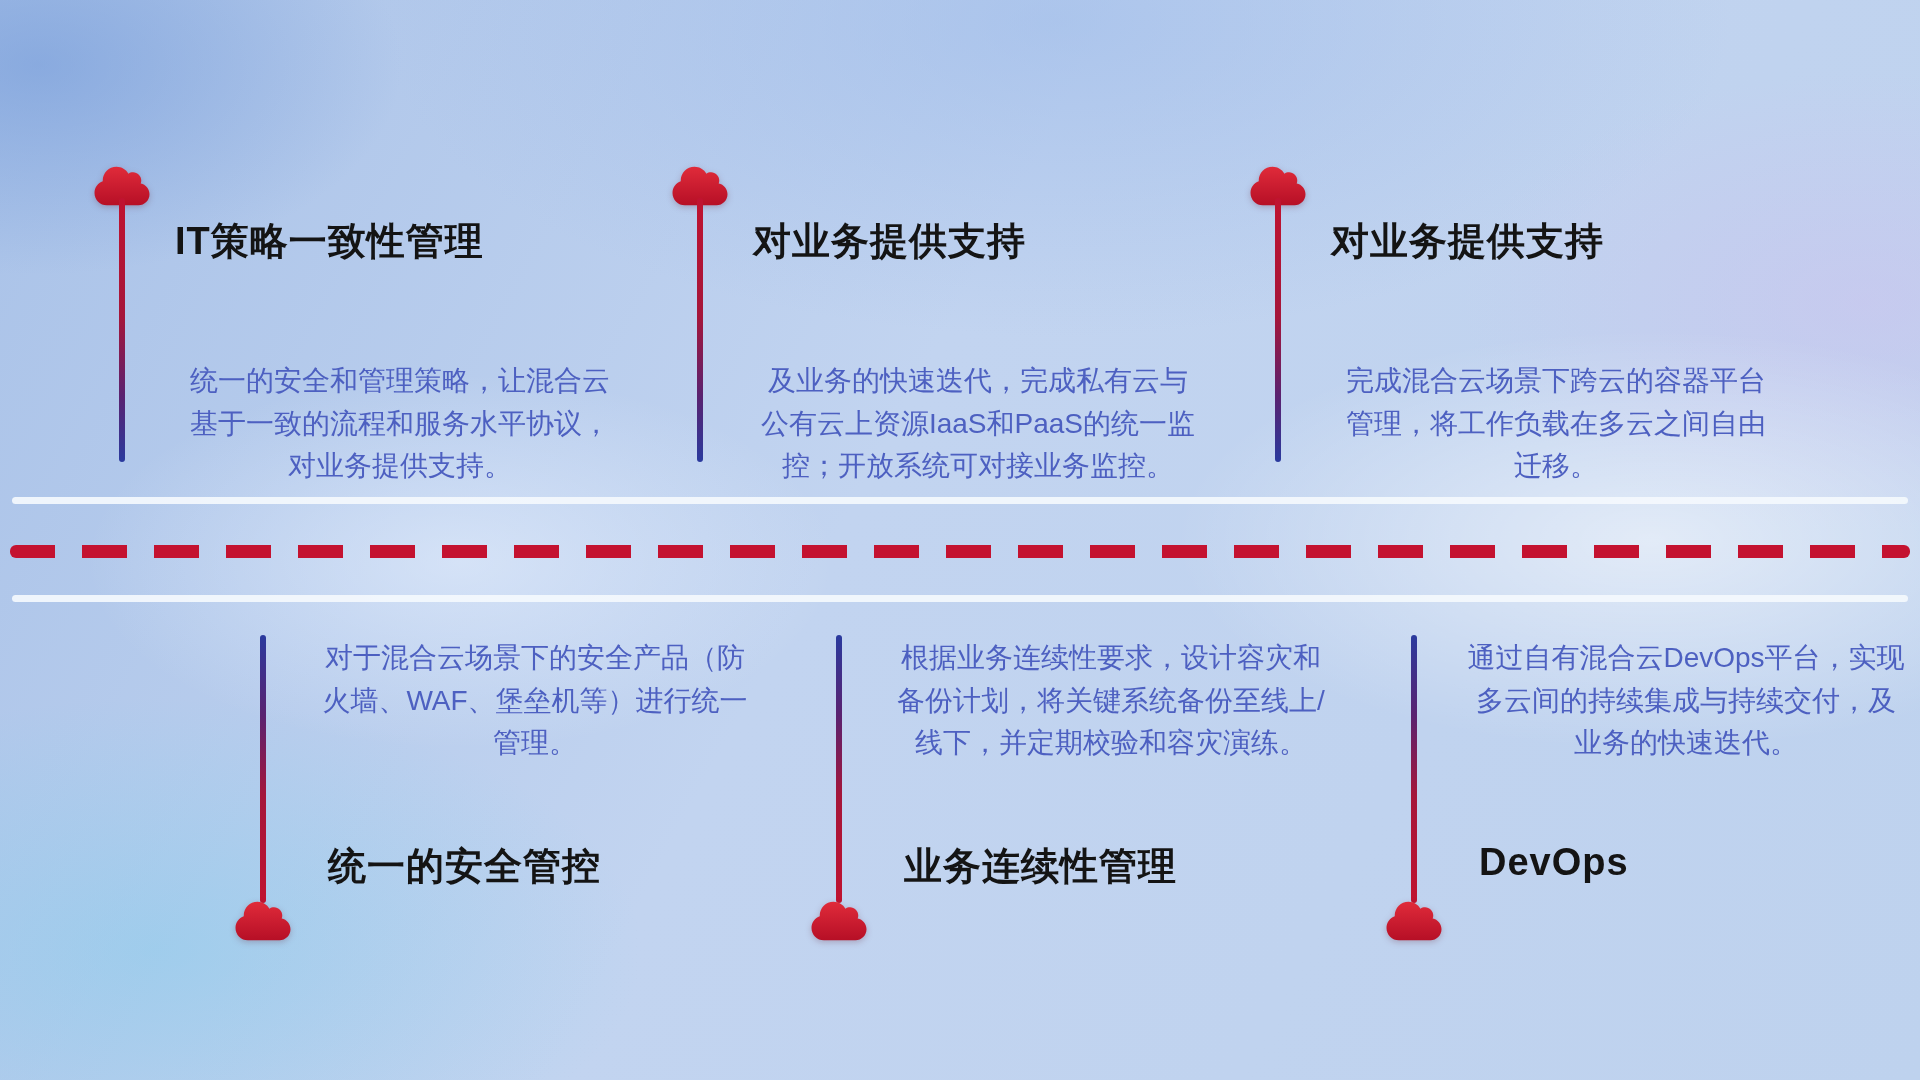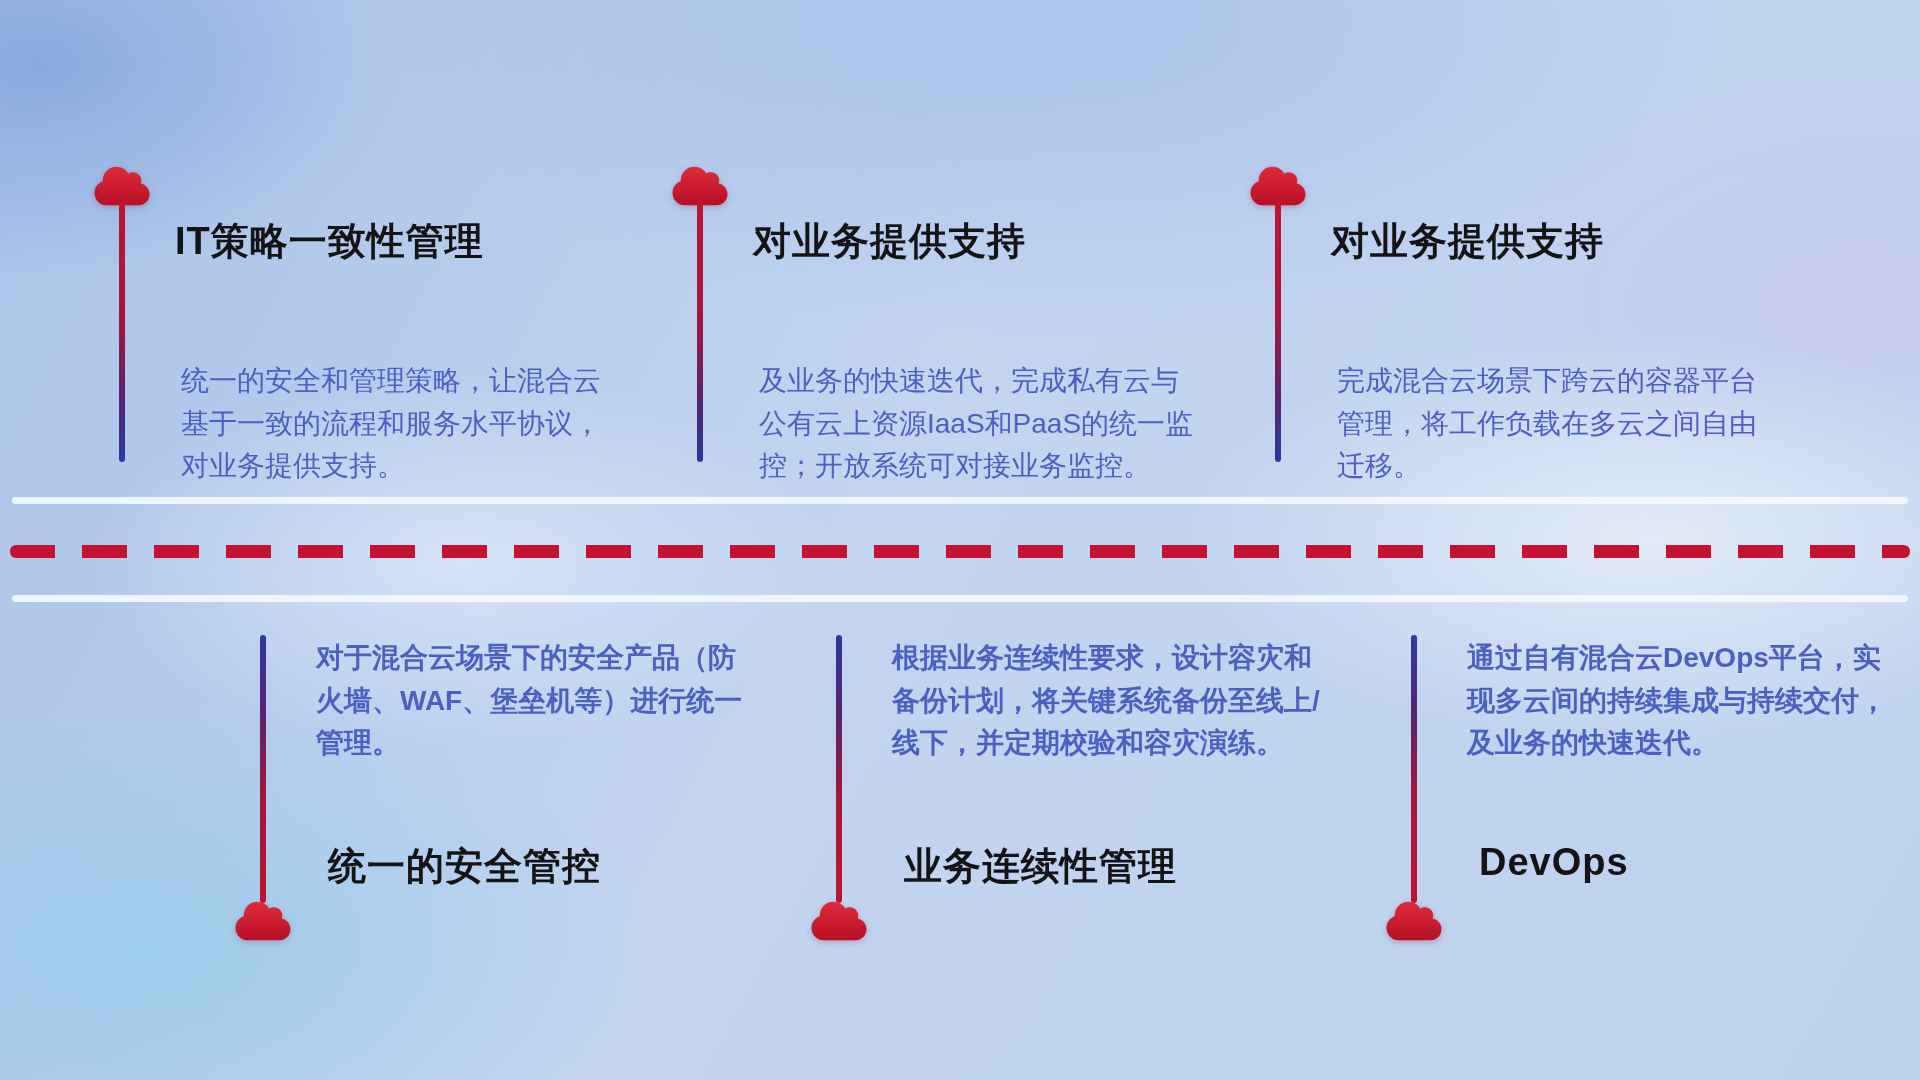--- a/index.html
+++ b/index.html
@@ -95,23 +95,24 @@
   .col.top .title    { top: 48px; }
   .col.bottom .title { top: 208px; margin-left: 12px; }
 
   .desc {
     position: absolute;
     left: 59px;
     width: 438px;
     font-size: 28px;
     line-height: 1.52;
     color: #4d60c1;
+    text-align: center;
   }
   .col.top .desc    { top: 192px; }
-  .col.bottom .desc { top: 4px; font-weight: bold; }
+  .col.bottom .desc { top: 4px; }
   .col.bottom .desc { left: 53px; }
   .col.bottom .title { left: 53px; }
 </style>
 </head>
 <body>
 
 <svg width="0" height="0" style="position:absolute" aria-hidden="true">
   <defs>
     <linearGradient id="cloudGrad" x1="0" y1="0" x2="0" y2="1">
       <stop offset="0" stop-color="#e02b3a"></stop>

